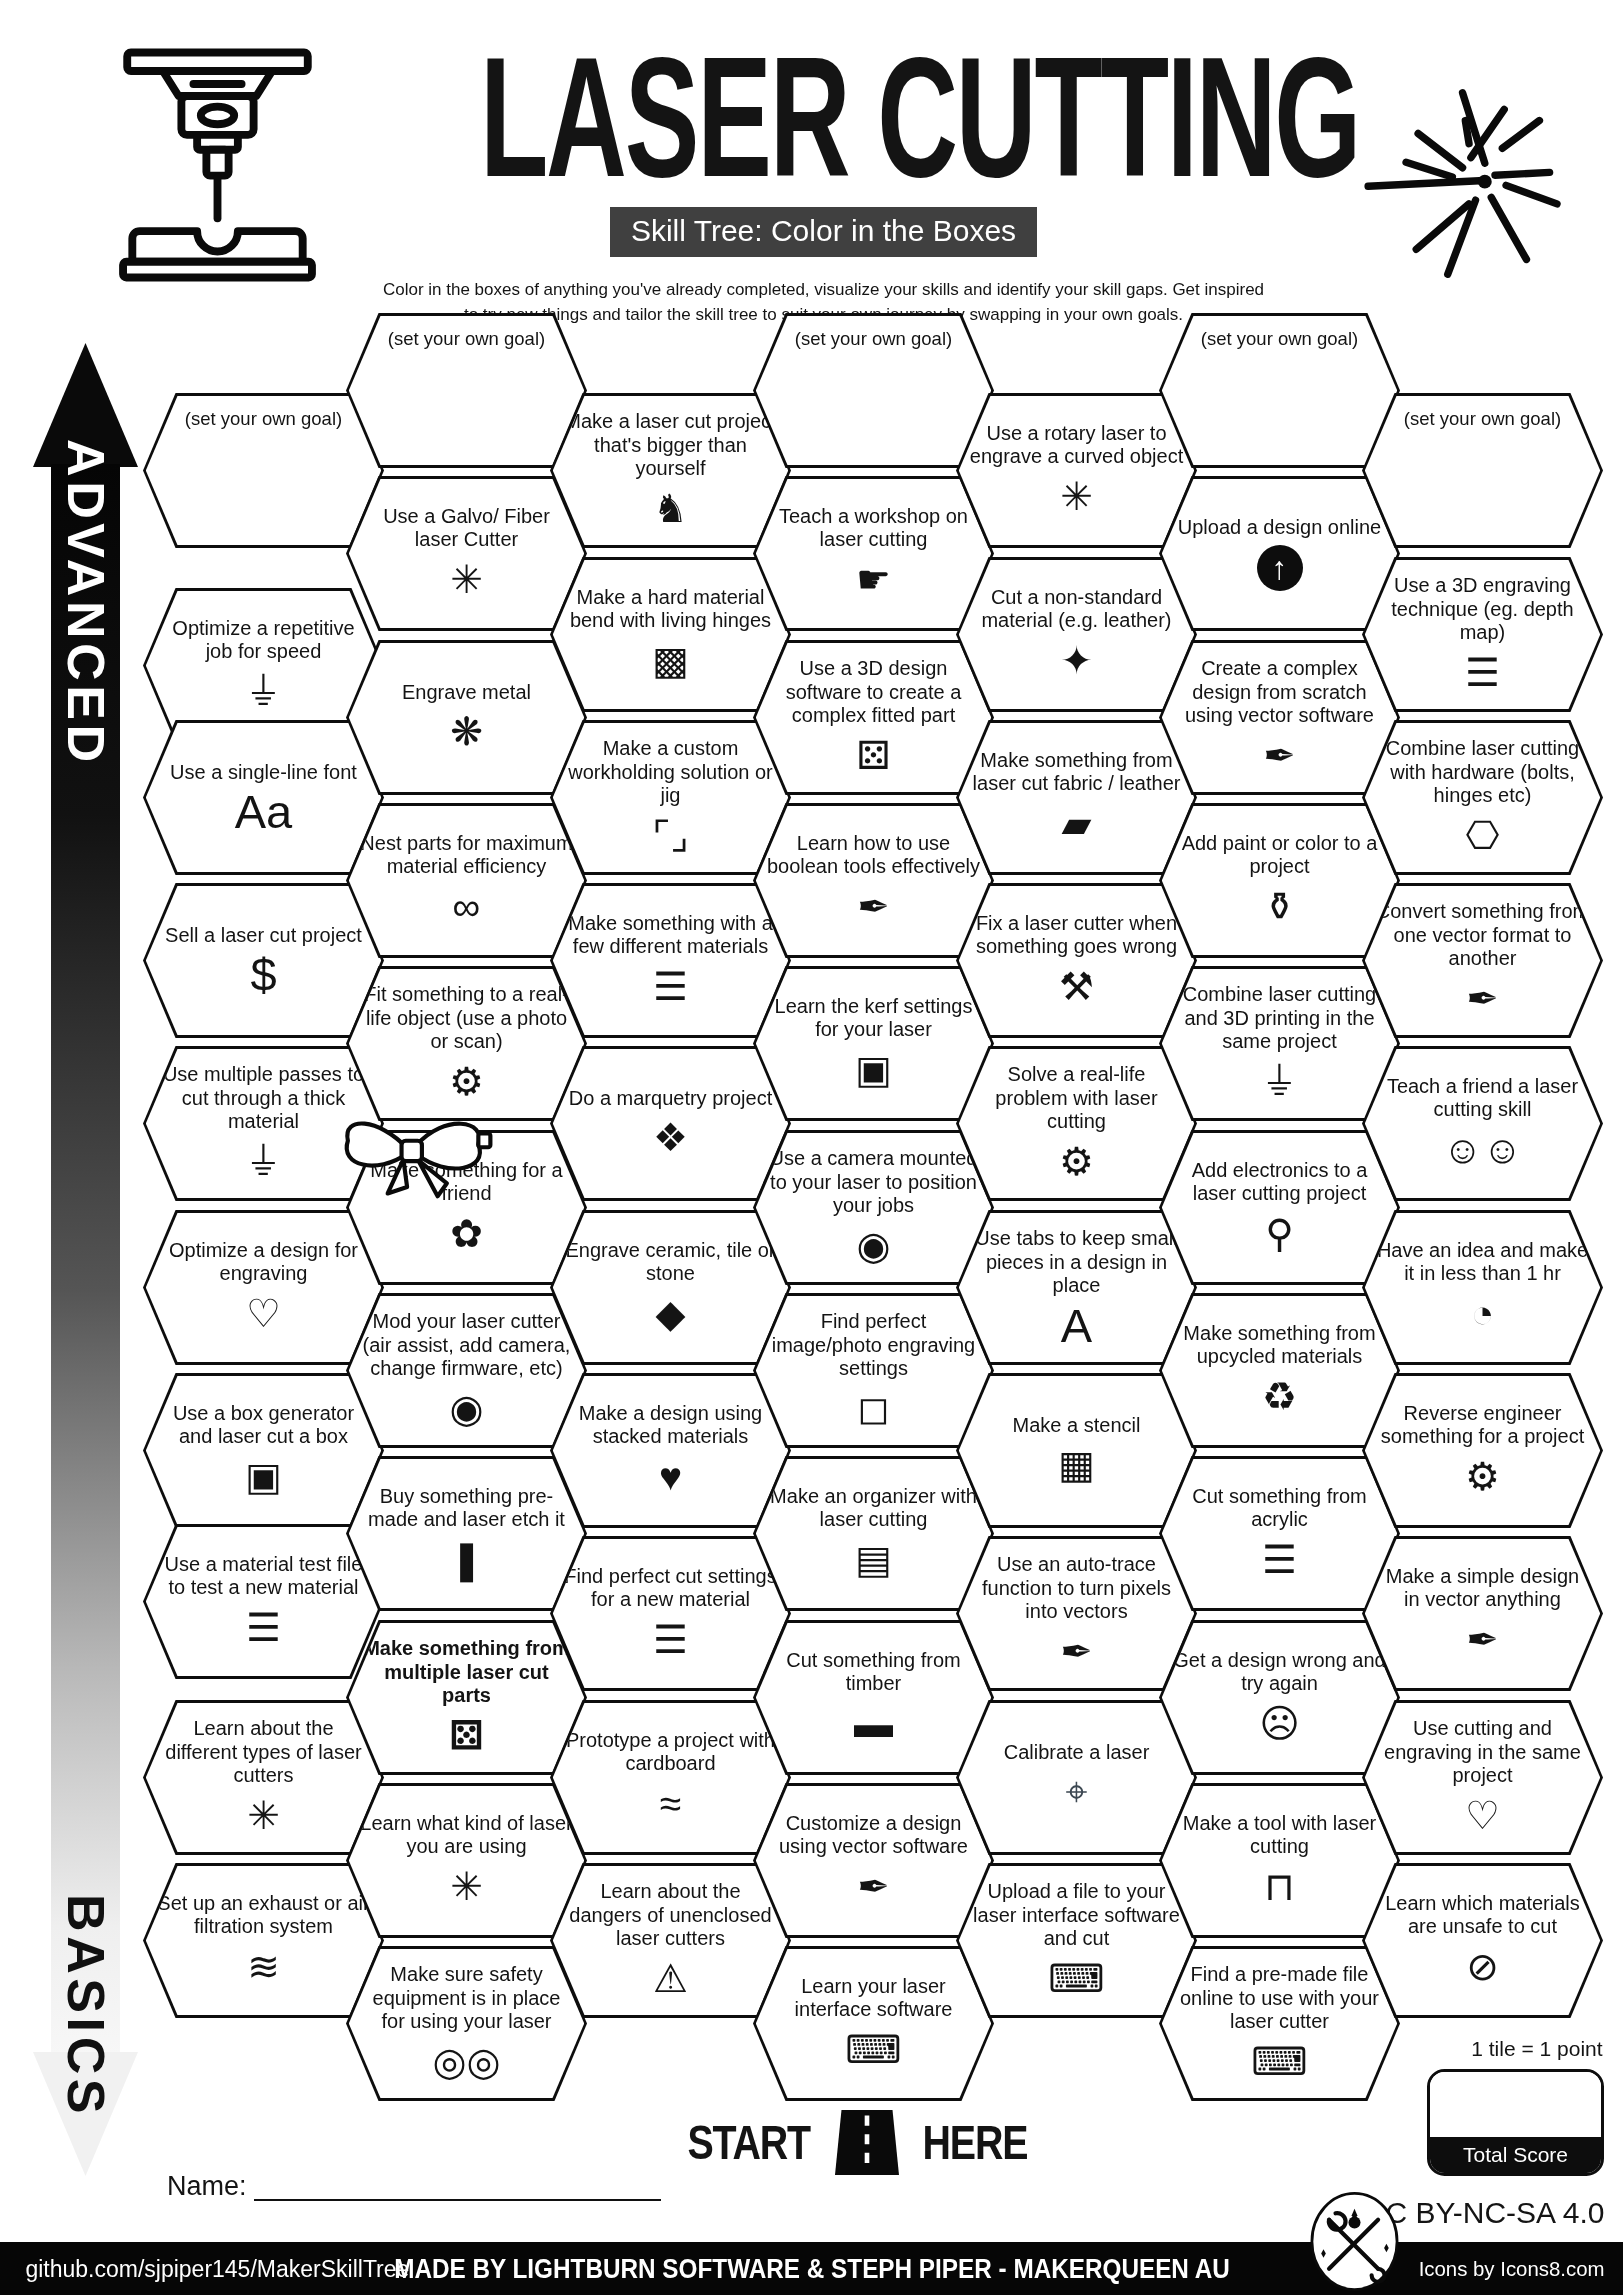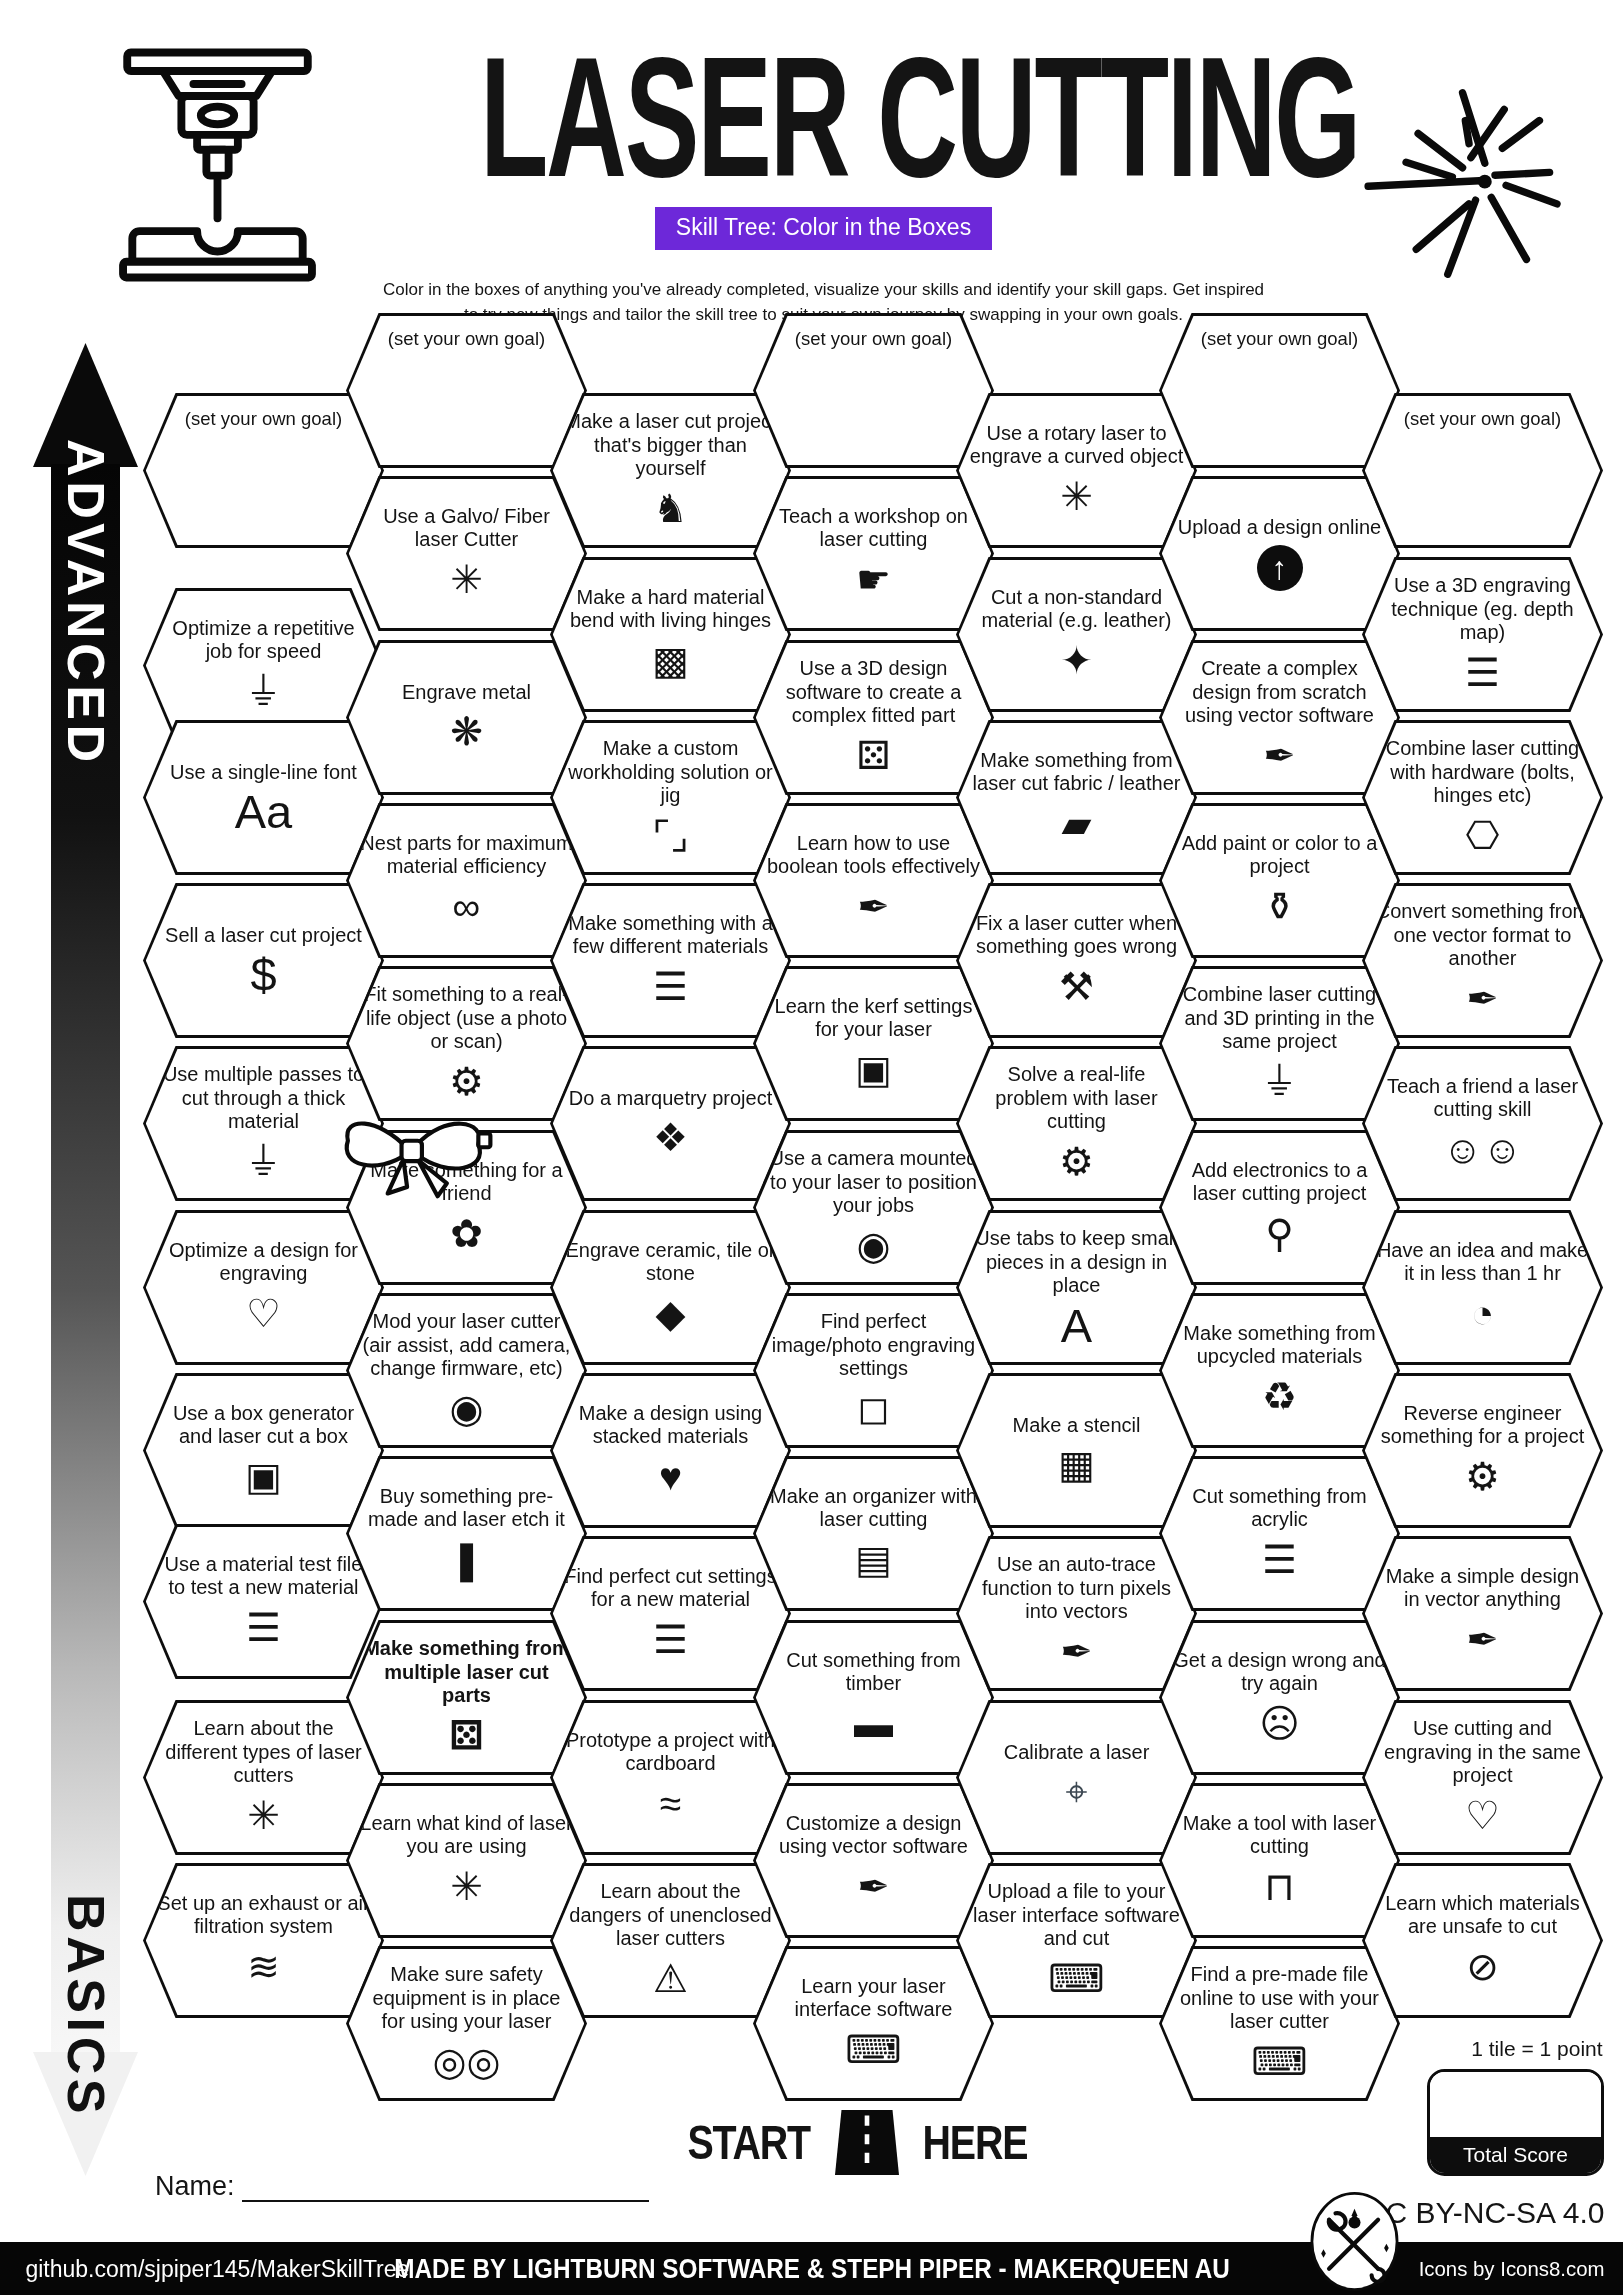--- a/index.html
+++ b/index.html
@@ -5,21 +5,21 @@
   html,body{margin:0;padding:0}
   body{width:1623px;height:2295px;position:relative;background:#ffffff;
        font-family:"Liberation Sans",sans-serif;color:#141414;overflow:hidden}
   .abs{position:absolute}
 
   
   .title-wrap{left:370px;top:18.5px;width:907px;}
   .title{display:inline-block;font-size:140px;font-weight:800;letter-spacing:-2.8px;
          transform:scale(0.80,1.22);transform-origin:center top;white-space:nowrap}
   .subtitle-wrap{left:370px;top:207px;width:907px;text-align:center}
-  .subtitle{display:inline-block;background:#6d28d9;color:#fff;font-size:23px;
+  .subtitle{display:inline-block;background:#404040;color:#fff;font-size:30px;
             padding:6.5px 21px 9.3px}
   .desc{left:338px;top:278px;width:971px;text-align:center;font-size:17px;line-height:1.45}
 
   
   .arrow-head-up{left:33px;top:343px;width:105px;height:124px;background:#0a0a0a;
                  clip-path:polygon(50% 0,100% 100%,0 100%)}
   .arrow-shaft{left:51px;top:464px;width:69px;height:1590px;
                background:linear-gradient(#050505 0%,#111 22%,#555 52%,#b9b9b9 76%,#efefef 92%,#f7f7f7 100%)}
   .arrow-head-down{left:33px;top:2052px;width:105px;height:124px;background:#f1f1f1;
                    clip-path:polygon(0 0,100% 0,50% 100%)}
@@ -40,21 +40,21 @@
   .hex-icon{margin-top:5.6px;font-size:39px;line-height:1;height:45px;min-width:45px;
             display:flex;align-items:center;justify-content:center}
   .texticon{font-size:47px}
   .circleicon{background:#0d0d0d;color:#fff;border-radius:50%;width:46px;height:46px;
               font-size:32px;font-weight:700;min-width:0}
   .bow{position:absolute;left:-12px;top:-30.5px;width:161px;height:100px}
 
   
   .start-wrap{left:625px;top:2110px;width:463px;display:flex;align-items:center;justify-content:center;gap:12px}
   .start-word{font-size:48px;font-weight:800;letter-spacing:-1.4px;transform:scaleX(0.82)}
-  .name-wrap{left:155px;top:2171px;display:flex;align-items:flex-end}
+  .name-wrap{left:167px;top:2171px;display:flex;align-items:center}
   .name-label{font-size:27px}
   .name-line{display:inline-block;width:407px;border-bottom:2.3px solid #111;height:27px;margin-left:7.4px}
   .tile-note{right:20.4px;top:2037px;font-size:21px}
   .score-box{left:1427px;top:2069px;width:177px;height:107px;border:3.2px solid #0d0d0d;border-radius:17.6px;
              overflow:hidden;background:#fff;box-sizing:border-box}
   .score-fill{position:absolute;left:0;right:0;top:0;bottom:36px;background:#fff}
   .score-band{position:absolute;left:0;right:0;bottom:0;height:36px;background:#0d0d0d;color:#fff;
               font-size:21px;display:flex;align-items:center;justify-content:center}
   .cc-text{right:18.5px;top:2196px;font-size:30px}
   .cc-badge{left:1305px;top:2192px;width:99px;height:99px;z-index:6}

